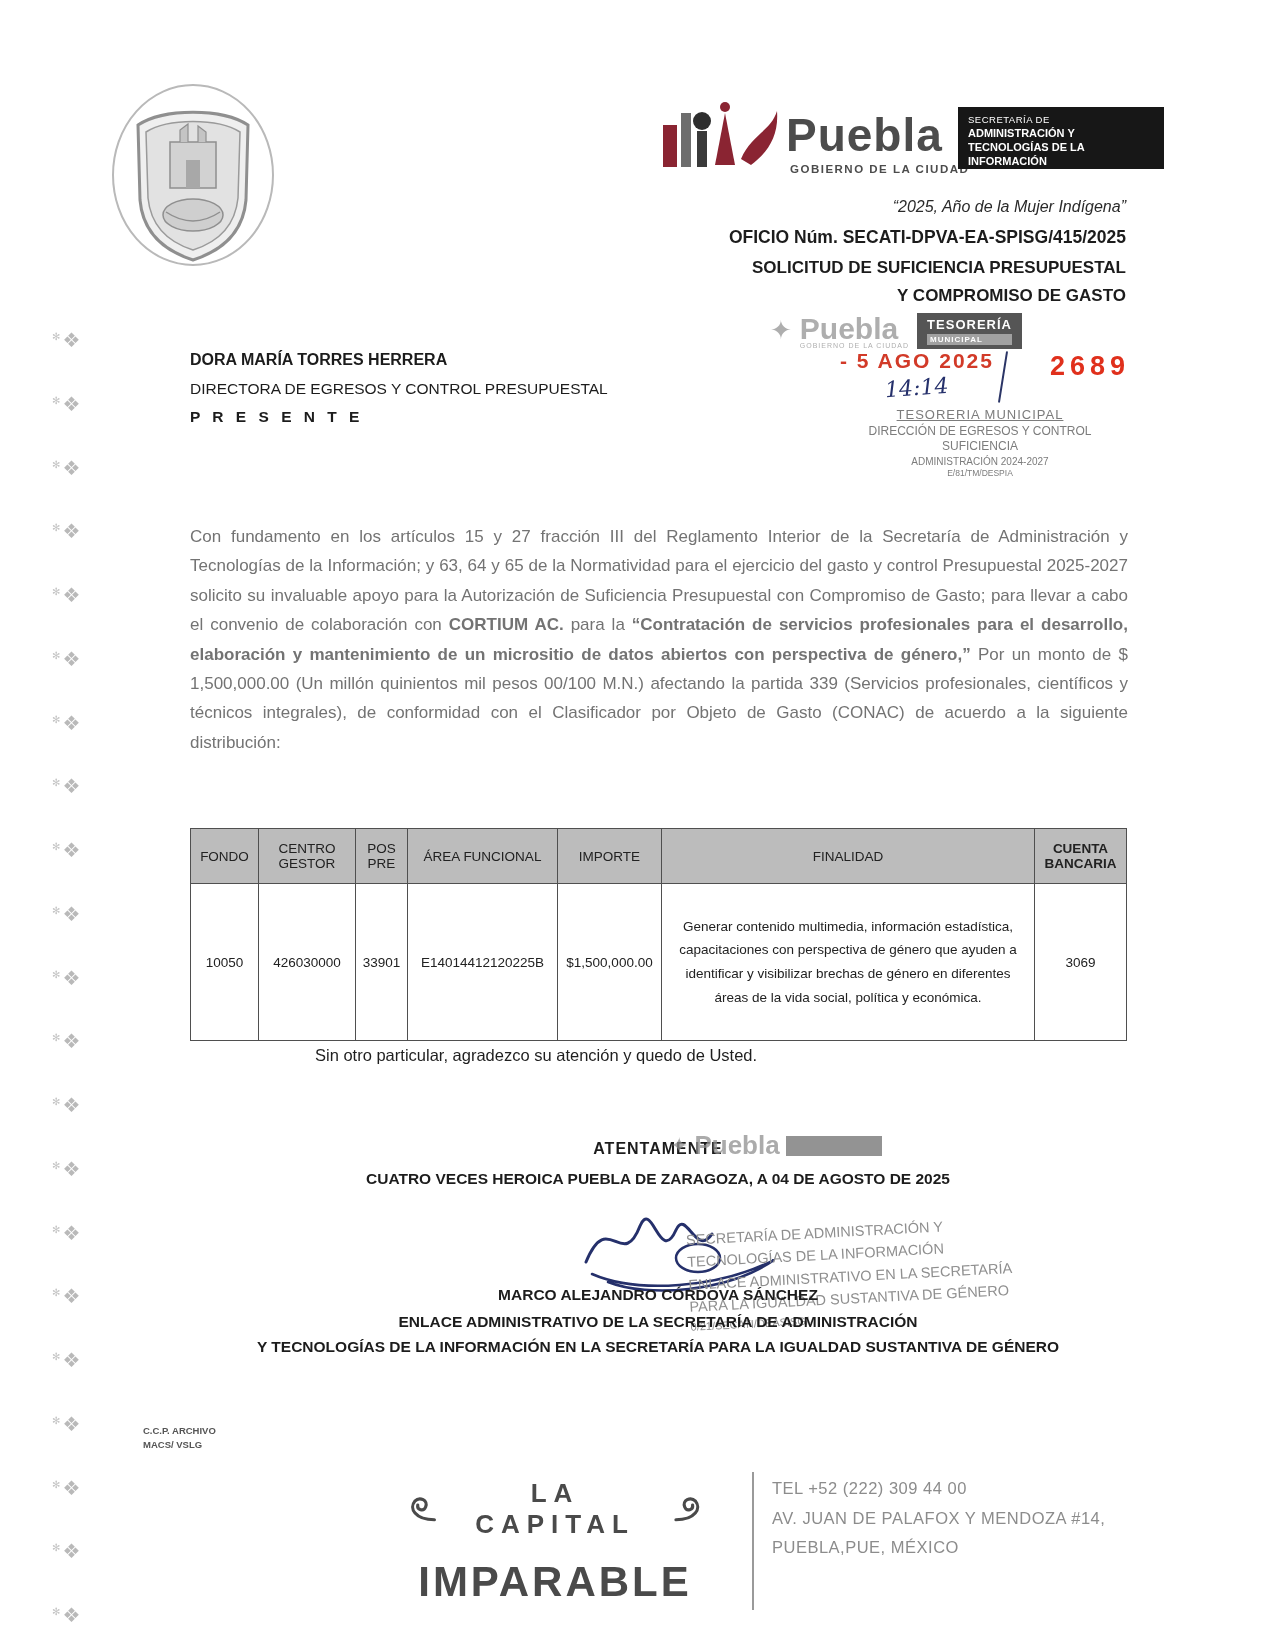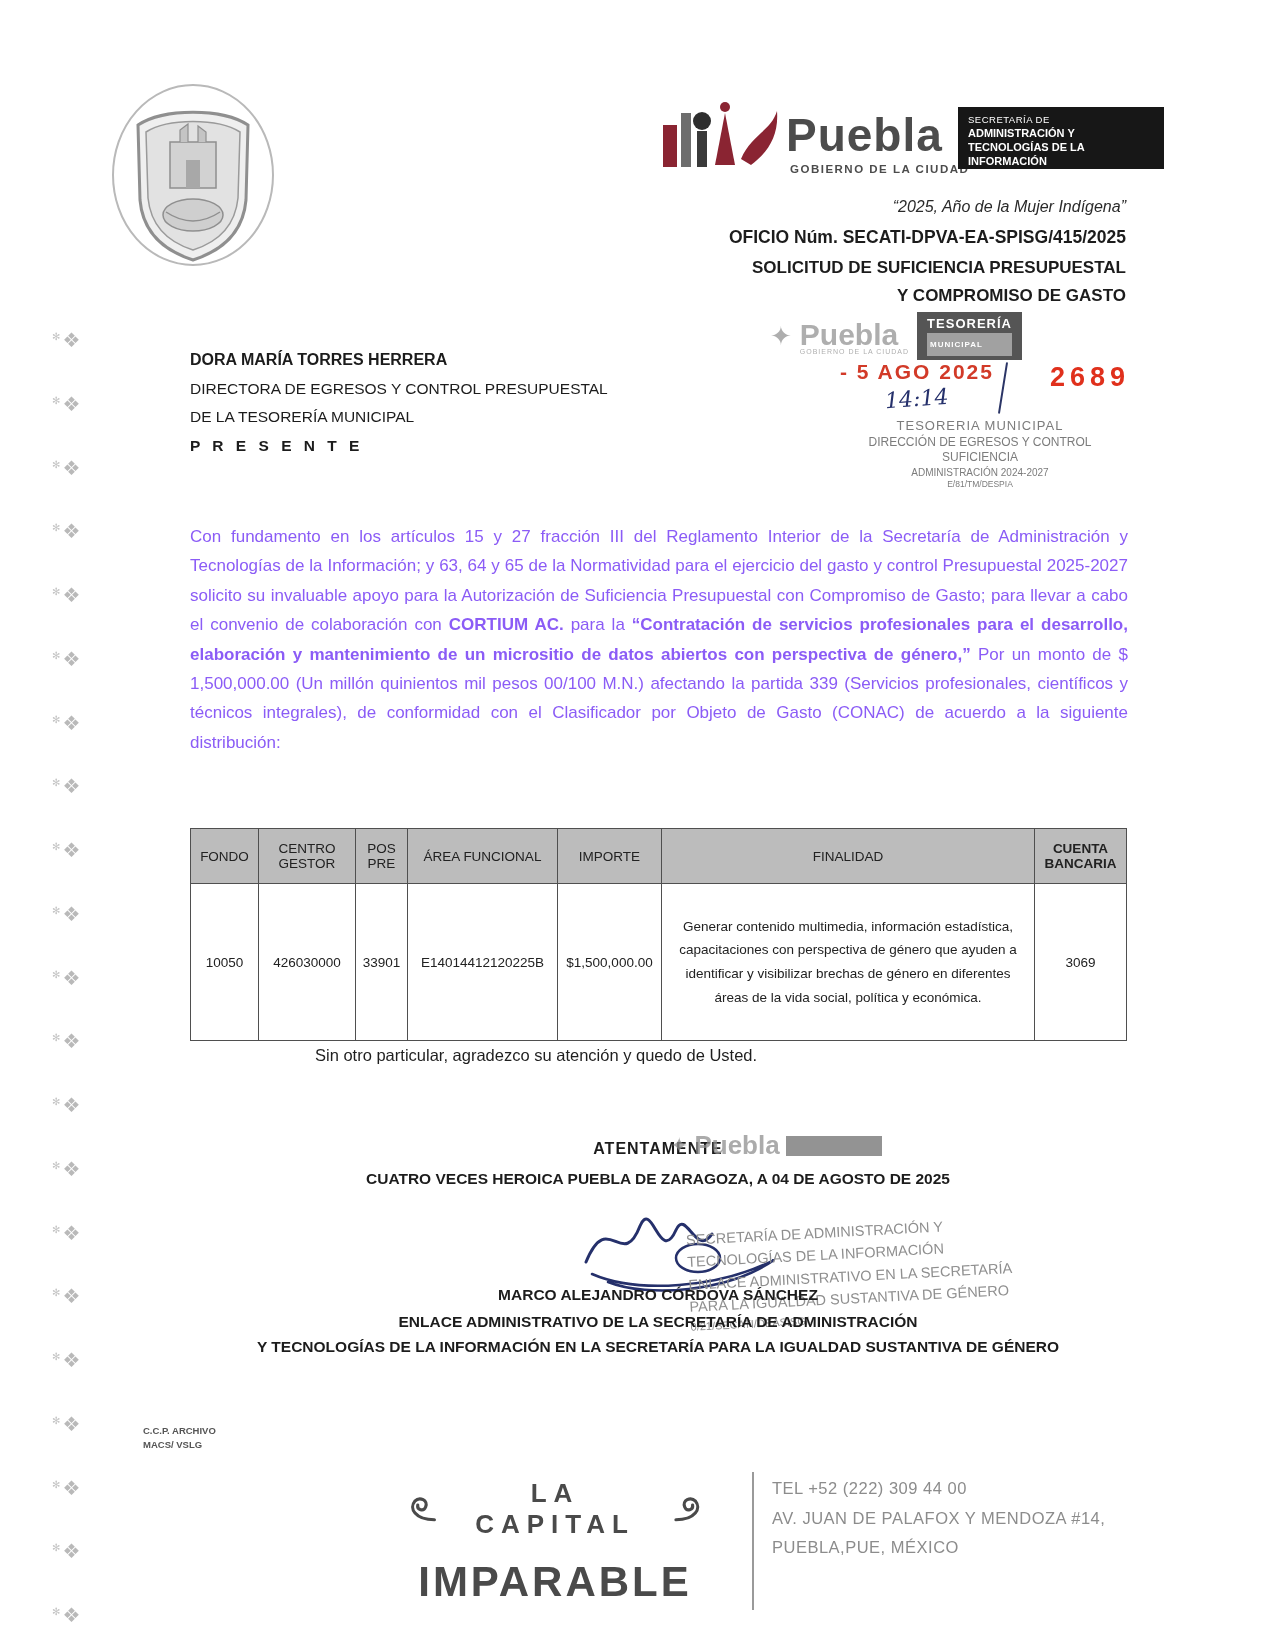--- a/index.html
+++ b/index.html
@@ -38,37 +38,37 @@
   .recipient .presente{font-weight:700;letter-spacing:4px;}
 
   
   .t-stamp{left:770px;top:312px;width:420px;}
   .t-ghost{display:flex;align-items:center;gap:8px;opacity:.8;}
   .t-ghost .gword{font-size:30px;font-weight:700;color:#9a9a9a;}
   .t-ghost .gsub{font-size:7px;color:#9a9a9a;letter-spacing:1px;margin-top:-4px;}
   .t-ghost .gbox{background:#2b2b2b;color:#fff;font-size:13px;font-weight:700;
                  padding:4px 10px;letter-spacing:1px;}
   .t-ghost .gbox .mun{display:block;background:#8a8a8a;color:#fff;font-size:8px;margin-top:2px;
-                      padding:7px 3px;letter-spacing:1px;}
+                      padding:1px 3px;letter-spacing:1px;}
   .t-icon{font-size:26px;color:#9a9a9a;}
   .dateline{position:relative;height:62px;}
   .red-date{position:absolute;left:70px;top:0;color:#d23a28;font-size:21px;font-weight:700;letter-spacing:2px;}
   .hand-time{position:absolute;left:115px;top:26px;color:#25306b;font-size:22px;
              font-family:"DejaVu Serif",serif;font-style:italic;transform:rotate(-4deg);}
   .pen-stroke{position:absolute;left:232px;top:2px;width:2px;height:52px;background:#2b3566;
               transform:rotate(9deg);border-radius:2px;}
   .red-folio{position:absolute;left:280px;top:2px;color:#e0301c;font-size:27px;font-weight:700;letter-spacing:5px;}
   .t-lines{color:#7c7c7c;text-align:center;line-height:1.3;margin-top:-4px;}
-  .t-lines .a{font-size:13px;letter-spacing:1px;}
+  .t-lines .a{font-size:13px;letter-spacing:1px;text-decoration:underline;}
   .t-lines .b{font-size:12px;}
   .t-lines .c{font-size:10px;}
   .t-lines .d{font-size:8.5px;}
 
   
-  .body-par{left:190px;top:522px;width:938px;font-size:17px;line-height:1.73;text-align:justify;color:#8b5cf6;}
+  .body-par{left:190px;top:522px;width:938px;font-size:17px;line-height:1.73;text-align:justify;color:#737373;}
 
   
   table.dist{left:190px;top:828px;border-collapse:collapse;table-layout:fixed;width:936px;
              font-size:13.5px;color:#222;}
   table.dist th,table.dist td{border:1px solid #4f4f4f;text-align:center;vertical-align:middle;
              padding:4px 5px;word-wrap:break-word;}
   table.dist th{background:#bcbcbc;font-weight:400;height:46px;}
   table.dist th.bold-h{font-weight:700;}
   table.dist td{height:148px;background:#fff;font-size:13.5px;}
   td.finalidad{font-size:13.5px;line-height:1.75;padding:8px 14px;}
@@ -230,21 +230,20 @@
   </div>
 
   <div class="abs quote right">“2025, Año de la Mujer Indígena”</div>
   <div class="abs oficio right">OFICIO Núm. SECATI-DPVA-EA-SPISG/415/2025</div>
   <div class="abs subject1 right">SOLICITUD DE SUFICIENCIA PRESUPUESTAL</div>
   <div class="abs subject2 right">Y COMPROMISO DE GASTO</div>
 
   <div class="abs recipient">
     <div class="name">DORA MARÍA TORRES HERRERA</div>
     <div>DIRECTORA DE EGRESOS Y CONTROL PRESUPUESTAL</div>
-    <div>DE LA TESORERÍA MUNICIPAL</div>
     <div class="presente">P R E S E N T E</div>
   </div>
 
   <div class="abs t-stamp">
     <div class="t-ghost">
       <span class="t-icon">✦</span>
       <span>
         <span class="gword">Puebla</span>
         <span class="gsub" style="display:block">GOBIERNO DE LA CIUDAD</span>
       </span>

